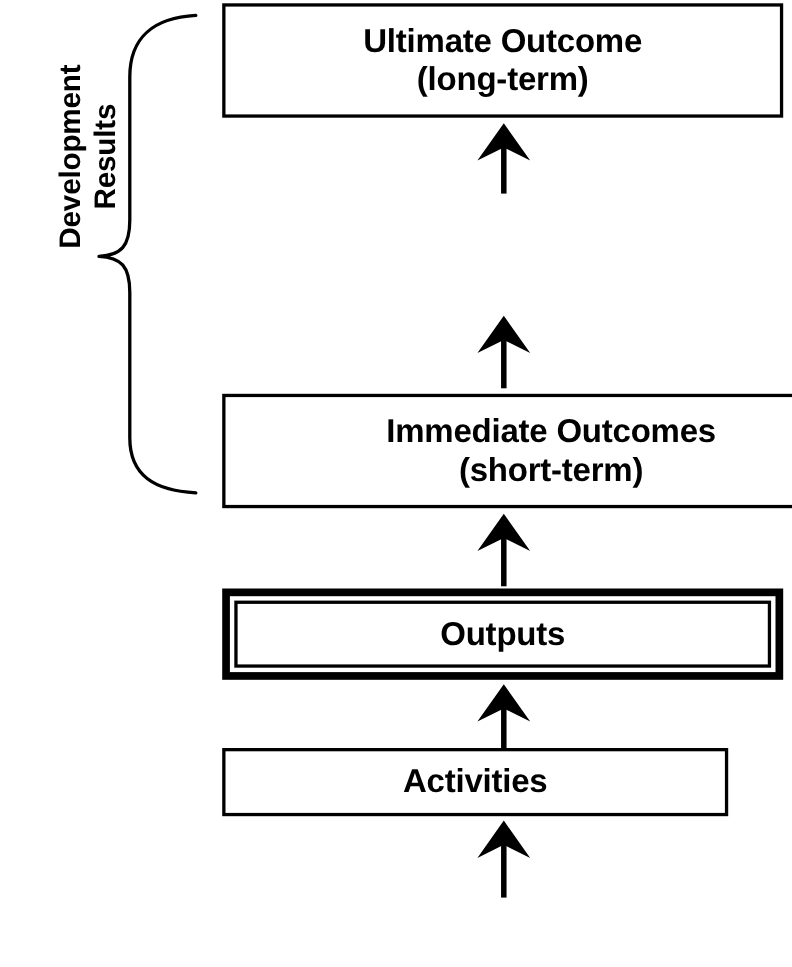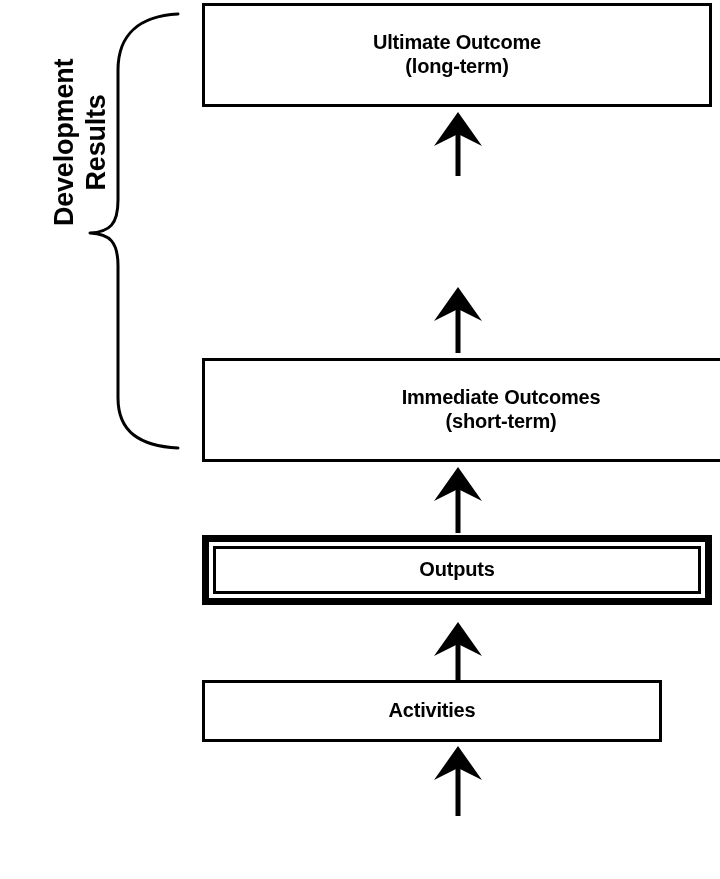--- a/index.html
+++ b/index.html
@@ -25,21 +25,21 @@
     position: absolute;
     box-sizing: border-box;
     background: #ffffff;
     border: 3px solid #000000;
     display: flex;
     align-items: center;
     justify-content: center;
     text-align: center;
   }
   .result-box .box-label {
-    font-size: 20px;
+    font-size: 30px;
     font-weight: bold;
     line-height: 1.18;
     letter-spacing: -0.2px;
     white-space: pre-line;
     color: #000000;
   }
 
   
   .result-box.emphasis {
     border: 7px solid #000000;
@@ -128,21 +128,21 @@
   <div class="result-box" style="left:202px; top:358px; width:598px; height:104px;">
     <span class="box-label">Immediate Outcomes
 (short-term)</span>
   </div>
 
   <svg class="arrow-svg" style="left:430px; top:465px; width:56px; height:68px;" viewBox="0 0 56 68">
     <line x1="28" y1="68" x2="28" y2="16" stroke="#000000" stroke-width="5"></line>
     <path d="M 28 2 L 52 36 L 28 24 L 4 36 Z" fill="#000000"></path>
   </svg>
 
-  <div class="result-box emphasis" style="left:202px; top:535px; width:510px; height:70px;">
+  <div class="result-box emphasis" style="left:202px; top:535px; width:510px; height:83px;">
     <div class="emphasis-inner">
       <span class="box-label">Outputs</span>
     </div>
   </div>
 
   <svg class="arrow-svg" style="left:430px; top:620px; width:56px; height:62px;" viewBox="0 0 56 62">
     <line x1="28" y1="62" x2="28" y2="16" stroke="#000000" stroke-width="5"></line>
     <path d="M 28 2 L 52 36 L 28 24 L 4 36 Z" fill="#000000"></path>
   </svg>
 

